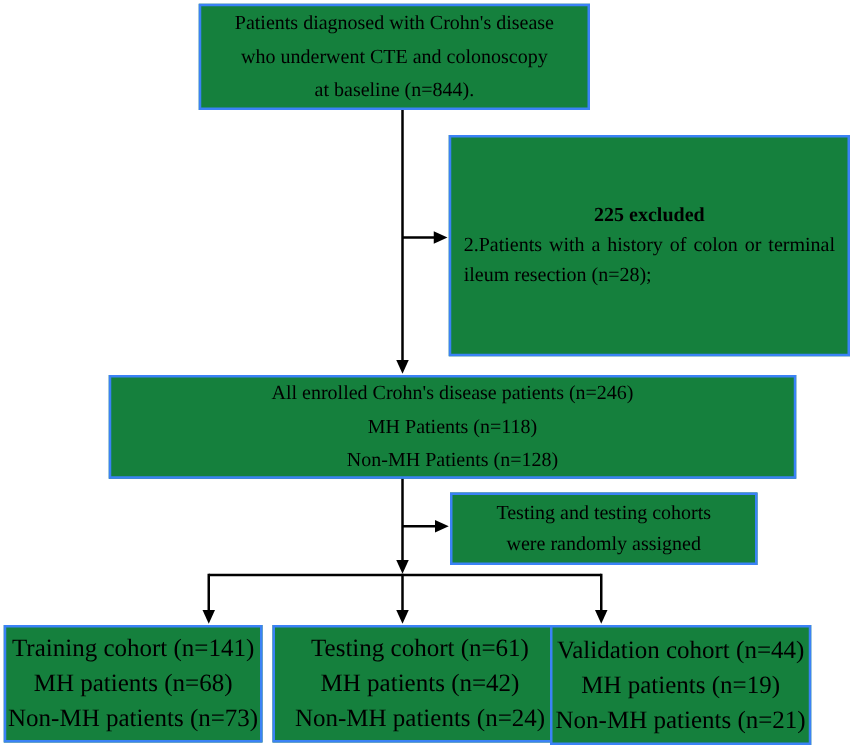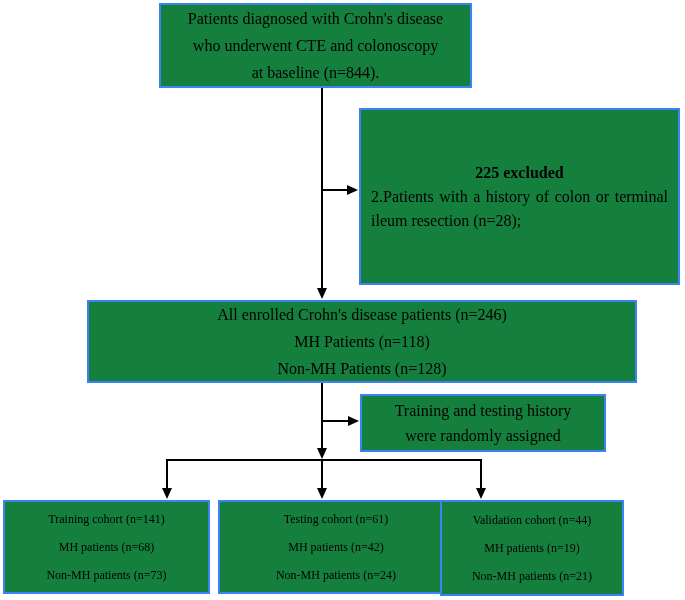--- a/index.html
+++ b/index.html
@@ -35,22 +35,22 @@
   #excluded-box   { left: 359px; top: 108px; width: 321px; height: 177px;
                     justify-content: center; text-align: left;
                     padding: 3px 10px; }
   #excluded-box .title { text-align: center; font-weight: bold; }
   #excluded-box .item  { text-align: justify; text-justify: inter-word; }
   #enrolled-box   { left: 47px;  top: 300px; width: 550px; height: 83px; margin-left: 40px; }
   #random-box     { left: 360px; top: 394px; width: 246px; height: 58px;
                     font-size: 16px; line-height: 25px; }
   #training-box   { left: 3px;   top: 500px; width: 207px; height: 94px; }
   #testing-box    { left: 218px; top: 500px; width: 236px; height: 94px; }
-  #validation-box { left: 440px; top: 500px; width: 184px; height: 96px; }
-  .bottom-box .line { font-size: 12px; line-height: 28px; }
+  #validation-box { left: 440px; top: 500px; width: 209px; height: 96px; }
+  .bottom-box .line { font-size: 20px; line-height: 28px; }
   svg.connectors {
     position: absolute;
     left: 0; top: 0;
     width: 685px;
     height: 600px;
     pointer-events: none;
   }
   svg.connectors line { stroke: #000000; stroke-width: 2; }
   svg.connectors polygon { fill: #000000; }
 </style>
@@ -112,21 +112,21 @@
     <span class="line item">2.Patients with a history of colon or terminal ileum resection (n=28);</span>
   </div>
 
   <div class="box fs17" id="enrolled-box">
     <span class="line">All enrolled Crohn's disease patients (n=246)</span>
     <span class="line">MH Patients (n=118)</span>
     <span class="line">Non-MH Patients (n=128)</span>
   </div>
 
   <div class="box" id="random-box">
-    <span class="line">Training and testing history</span>
+    <span class="line">Testing and testing cohorts</span>
     <span class="line">were randomly assigned</span>
   </div>
 
   <div class="box bottom-box" id="training-box">
     <span class="line">Training cohort (n=141)</span>
     <span class="line">MH patients (n=68)</span>
     <span class="line">Non-MH patients (n=73)</span>
   </div>
 
   <div class="box bottom-box" id="testing-box">

